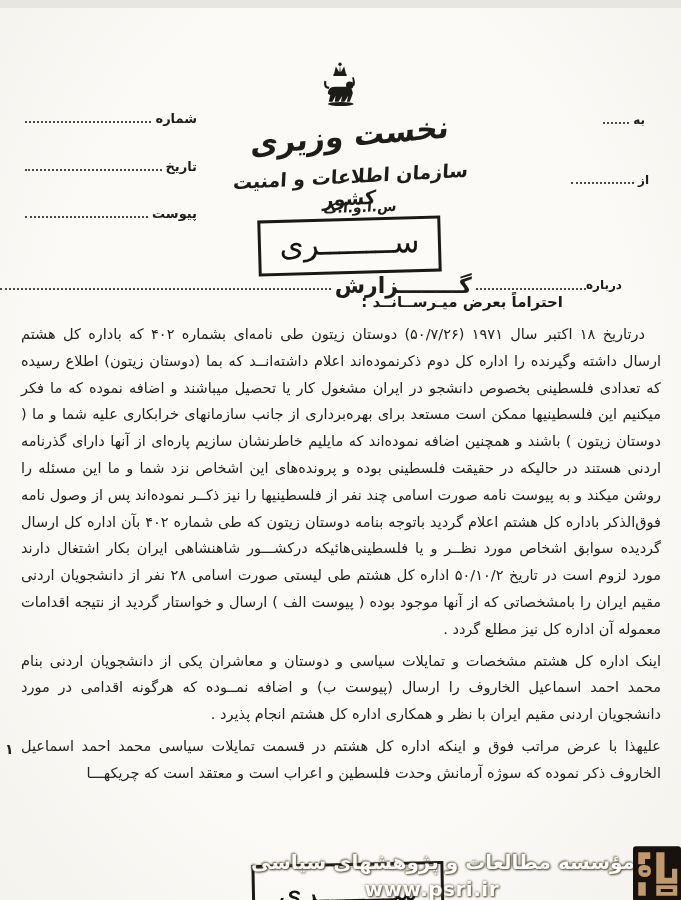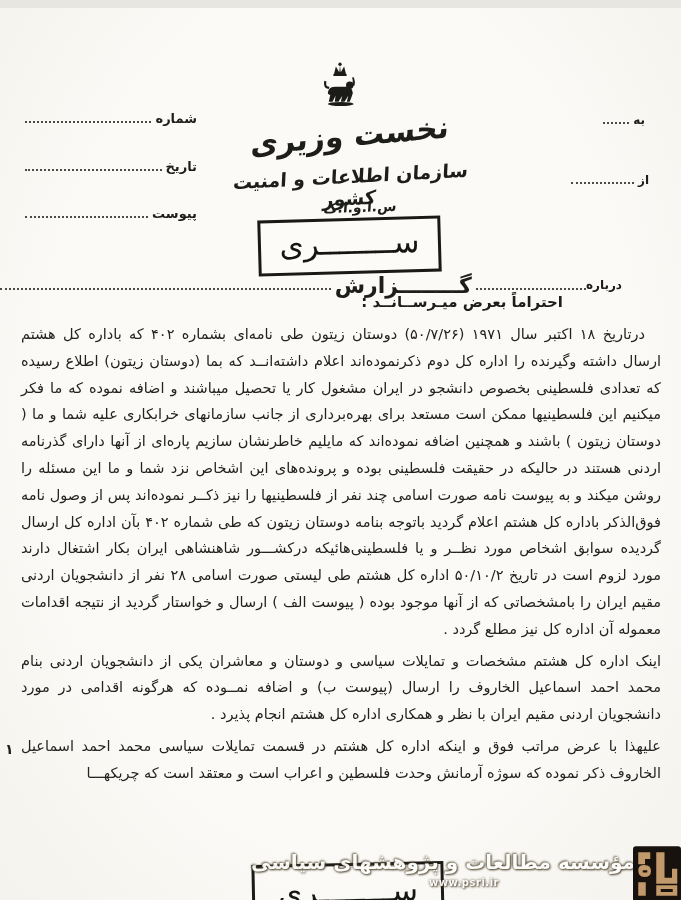--- a/index.html
+++ b/index.html
@@ -72,21 +72,21 @@
   .body-text p.first { text-indent:16px; }
   .margin-mark { position:absolute; left:5px; top:733px; font-size:14px; font-weight:bold; }
   
   .wm-org {
     position:absolute; right:46px; top:842px; direction:rtl; white-space:nowrap;
     font-size:20px; font-weight:bold; color:#fdfdfb; opacity:.95;
     text-shadow:0 0 3px rgba(70,58,34,.95), 1px 1px 2px rgba(70,58,34,.85), -1px -1px 2px rgba(70,58,34,.6);
     z-index:5;
   }
   .wm-url {
-    position:absolute; right:182px; top:869px; font-size:10px; font-weight:bold;
+    position:absolute; right:182px; top:869px; font-size:20px; font-weight:bold;
     color:#fdfdfb; opacity:.95; letter-spacing:.5px;
     text-shadow:0 0 3px rgba(70,58,34,.95), 1px 1px 2px rgba(70,58,34,.85);
     z-index:5;
   }
   .wm-logo { position:absolute; right:0px; top:838px; z-index:6; }
   
   .scan-tint {
     position:absolute; inset:0; pointer-events:none;
     background:radial-gradient(ellipse at 50% 45%, rgba(255,255,255,0) 60%, rgba(120,115,100,.06) 100%);
   }

